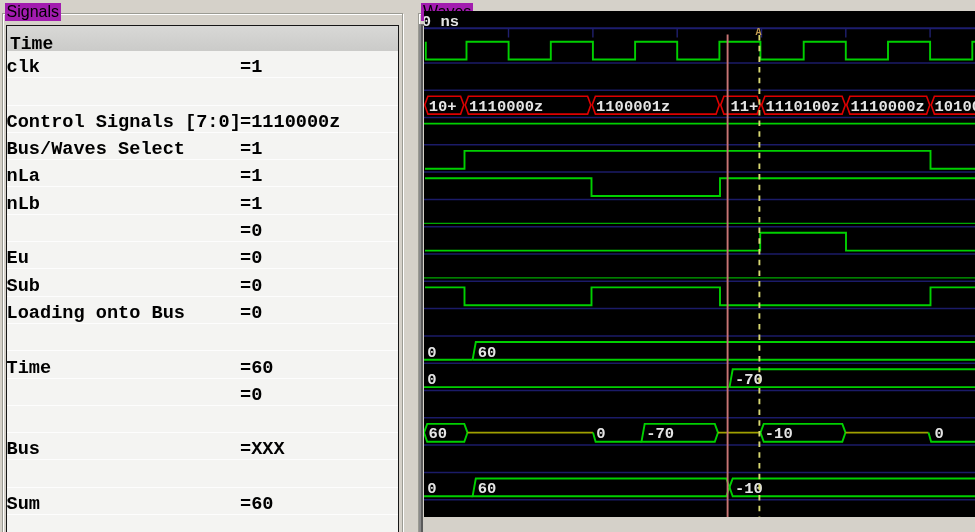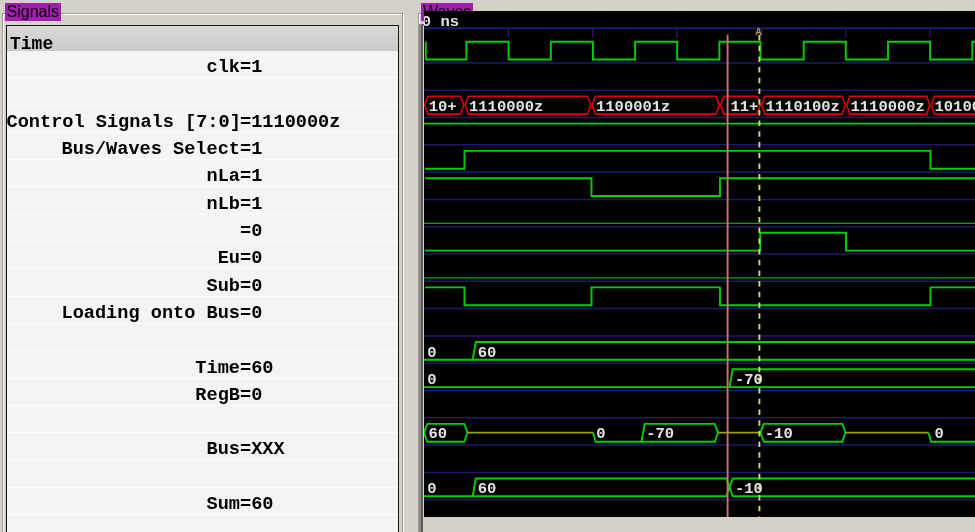--- a/index.html
+++ b/index.html
@@ -6,21 +6,21 @@
 .abs{position:absolute}
 .gb{position:absolute;background:#9b9b93}
 .gbw{position:absolute;background:#ffffff}
 .lbl{position:absolute;top:2.5px;font-size:16px;color:#000;background:#a21caf;padding:0 2px;white-space:nowrap}
 #list{position:absolute;left:5.5px;top:25px;width:393px;height:507px;background:#5eead4;border:1.5px solid #161616;border-bottom:none}
 #hdr{position:absolute;left:0;top:0;width:100%;height:25.3px;background:linear-gradient(#d8d8d6,#cbcbc9);
  font:bold 18px "Liberation Mono",monospace;color:#000;padding-left:3.5px;line-height:37px}
 #lrows{position:absolute;left:0;top:25.3px;width:100%;height:482px;
  background:repeating-linear-gradient(#f4f4f2 0px,#f4f4f2 26.3px,#fdfdfd 26.3px,#fdfdfd 27.3px)}
 .row{position:absolute;left:0;width:100%;height:27.3px;font:bold 18.6px "Liberation Mono",monospace;color:#000;line-height:27.3px;transform:translateY(3.3px)}
-.row .n{position:absolute;left:0;top:0;width:233.5px;text-align:right;white-space:nowrap}
+.row .n{position:absolute;left:0;top:0;width:233.5px;text-align:left;white-space:nowrap}
 .row .v{position:absolute;left:233.5px;top:0;white-space:nowrap}
 #waves{position:absolute;left:424px;top:11px;width:572px;height:506px;overflow:hidden}
 .wt{font:bold 15.5px "Liberation Mono",monospace;fill:#e4e4e4}
 </style></head><body style="filter:blur(0.45px)">
 
 <div class="gb" style="left:2px;top:13px;width:401px;height:1px"></div>
 <div class="gbw" style="left:2px;top:14px;width:401px;height:1px"></div>
 <div class="gb" style="left:2px;top:13px;width:1px;height:519px"></div>
 <div class="gbw" style="left:3px;top:14px;width:1px;height:518px"></div>
 <div class="gb" style="left:401.5px;top:13px;width:1px;height:519px"></div>
@@ -72,21 +72,20 @@
       </div>
       <div class="row" style="top:245.7px">
         <span class="n">Loading onto Bus</span>
         <span class="v">=0</span>
       </div>
       <div class="row" style="top:300.3px">
         <span class="n">Time</span>
         <span class="v">=60</span>
       </div>
       <div class="row" style="top:327.6px">
-        <span class="n">RegB</span>
         <span class="v">=0</span>
       </div>
       <div class="row" style="top:382.2px">
         <span class="n">Bus</span>
         <span class="v">=XXX</span>
       </div>
       <div class="row" style="top:436.8px">
         <span class="n">Sum</span>
         <span class="v">=60</span>
       </div>

